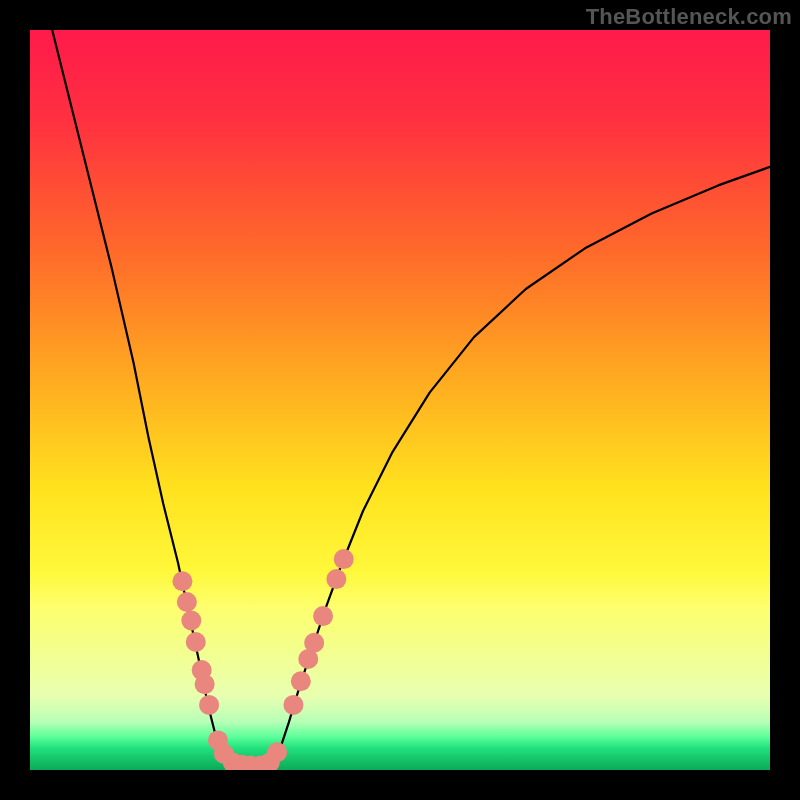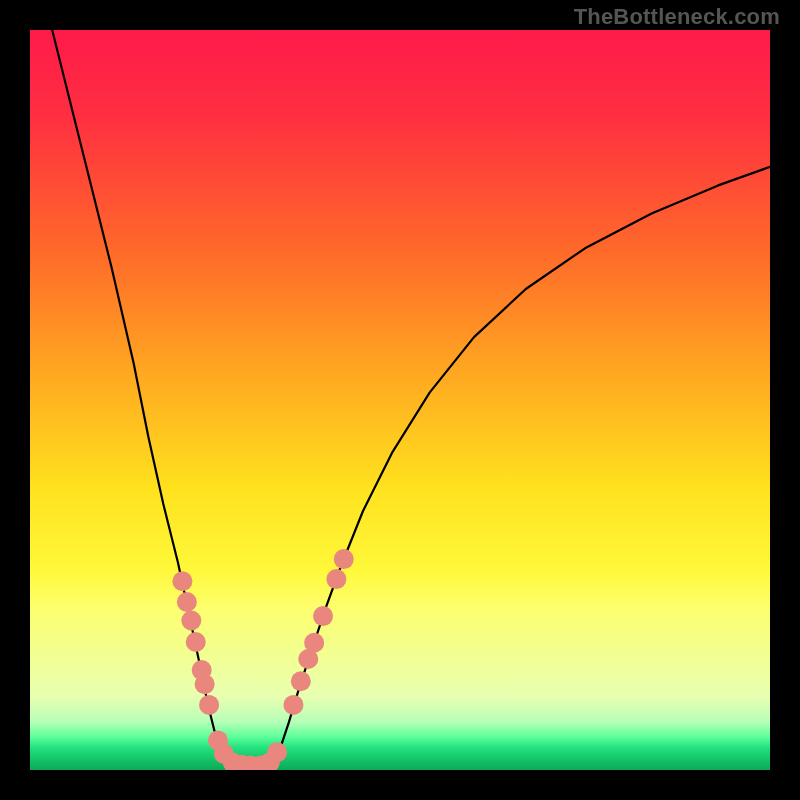--- a/index.html
+++ b/index.html
@@ -20,21 +20,21 @@
   .plot {
     position: absolute;
     left: 30px;
     top: 30px;
     width: 740px;
     height: 740px;
   }
   .watermark {
     position: absolute;
     top: 4px;
-    right: 20px;
+    right: 8px;
     color: #555;
     font-size: 22px;
     font-weight: 600;
     letter-spacing: 0.2px;
     user-select: none;
   }
   svg { display: block; }
 </style>
 </head>
 <body>

